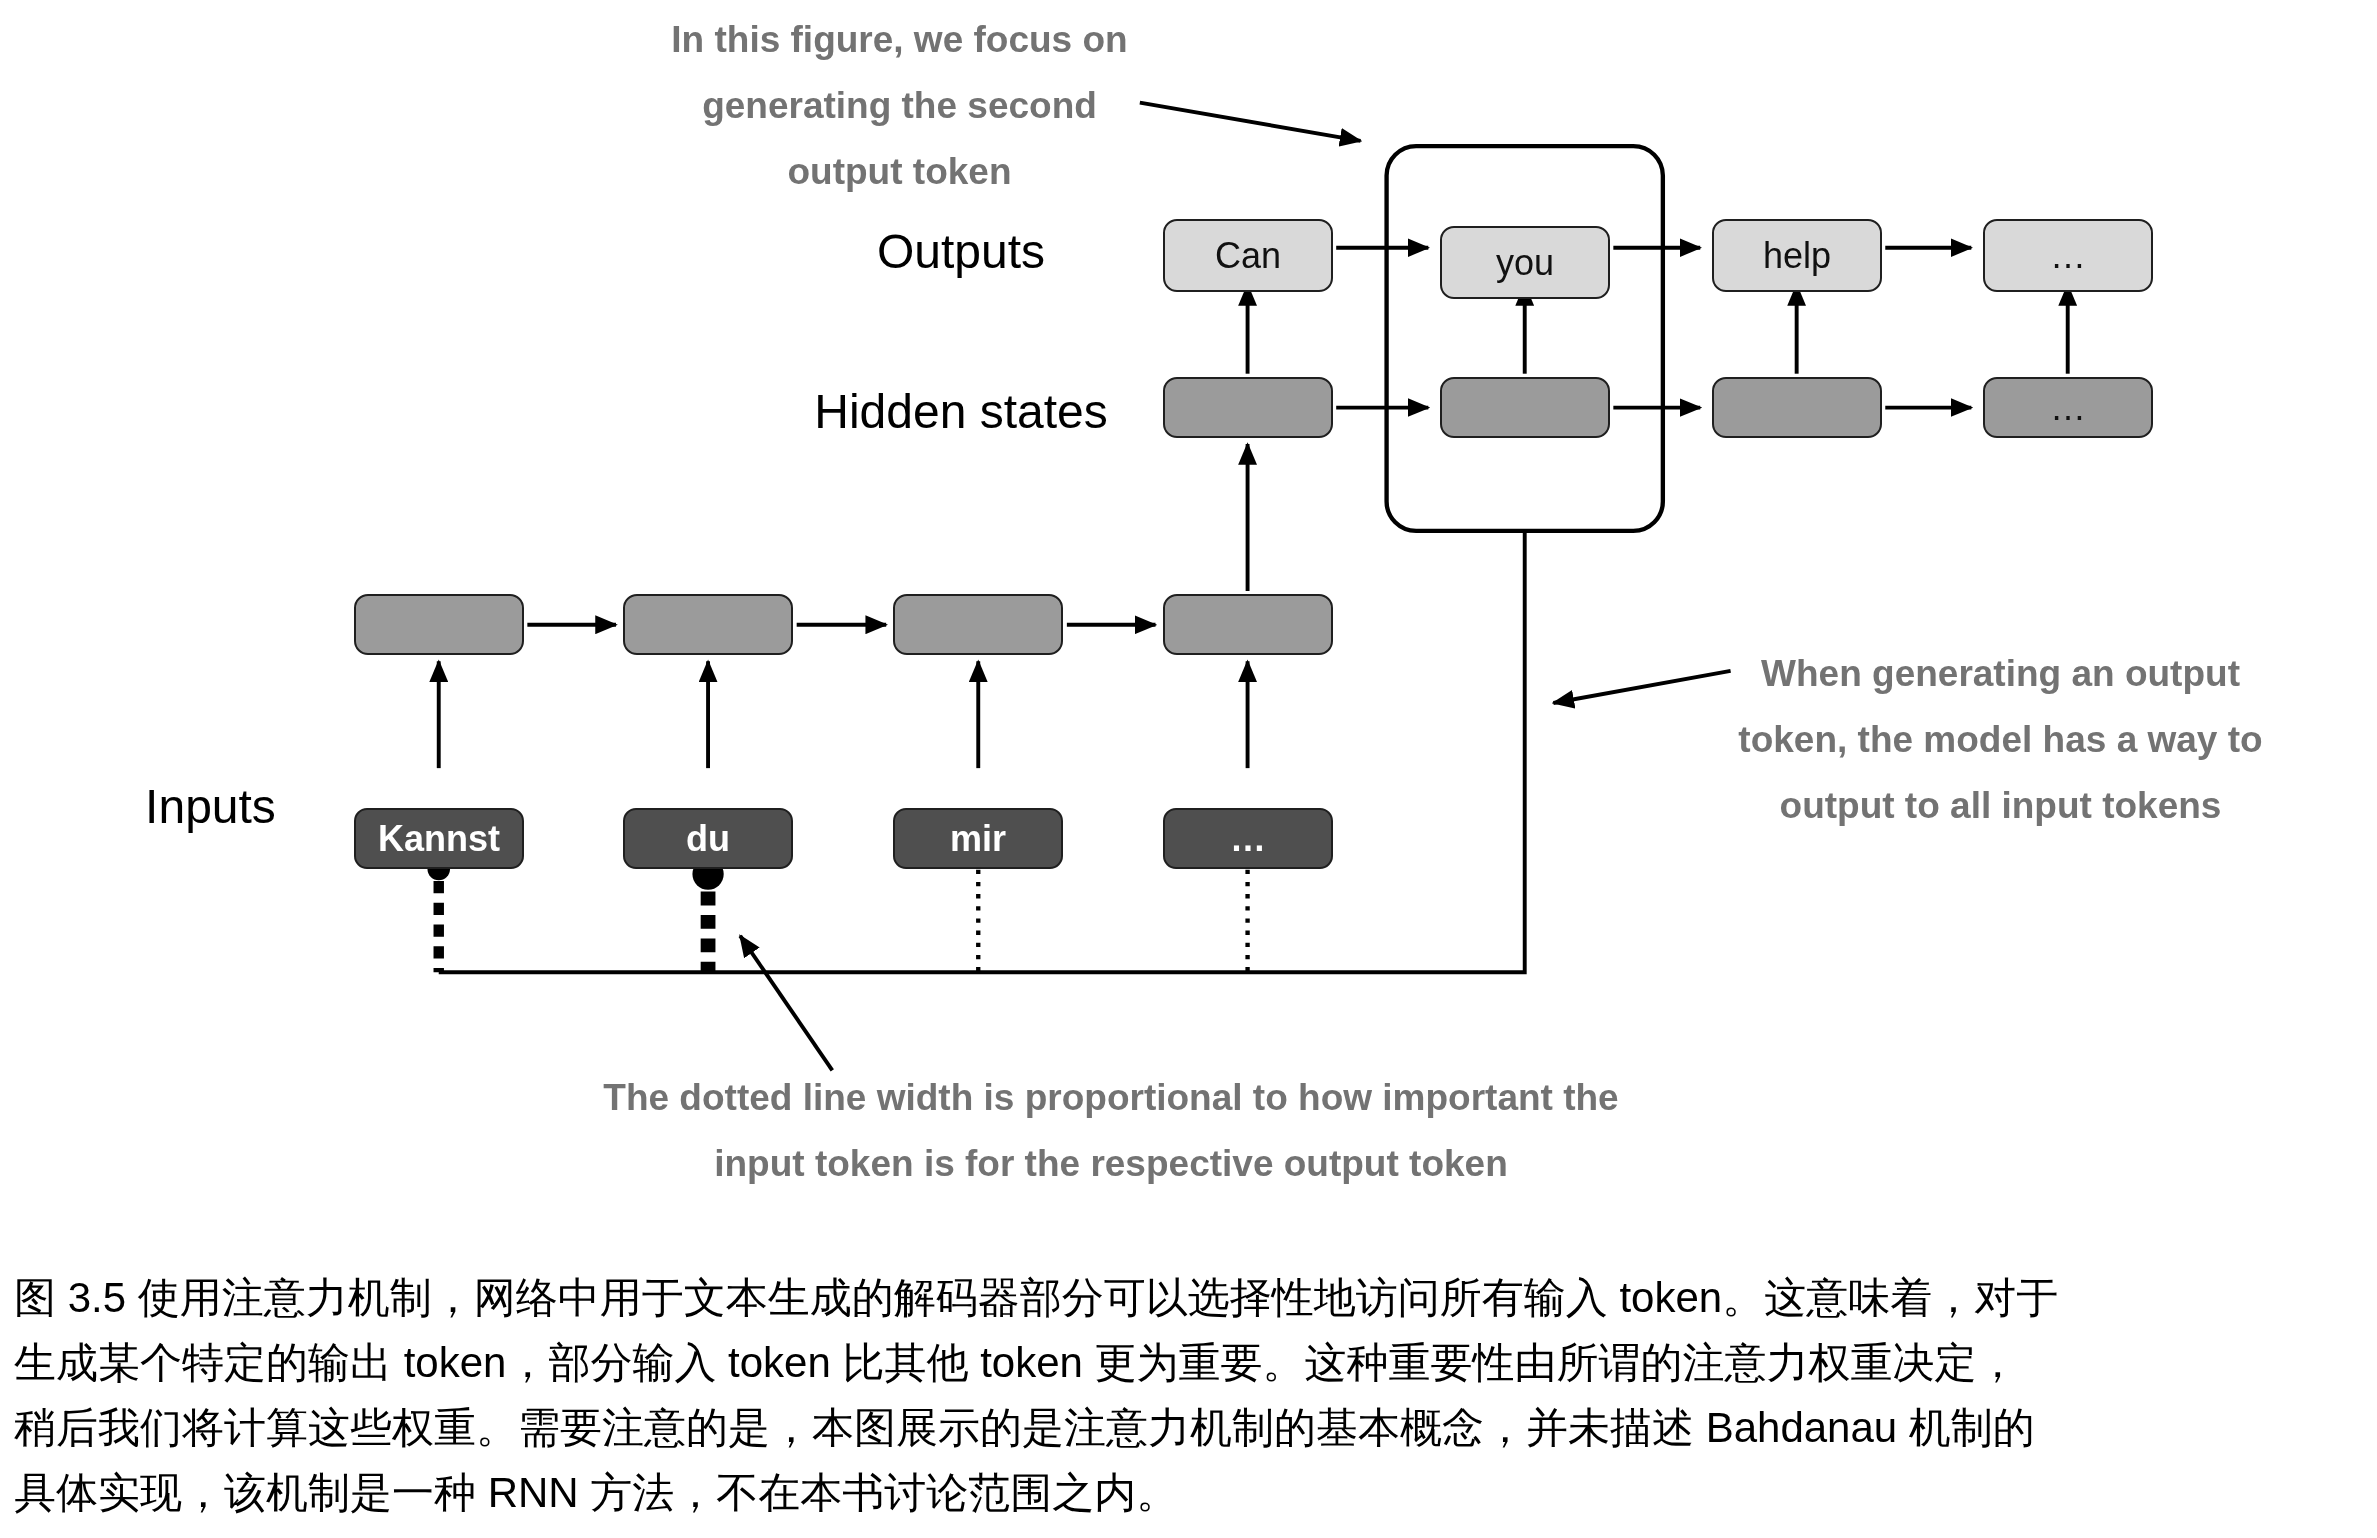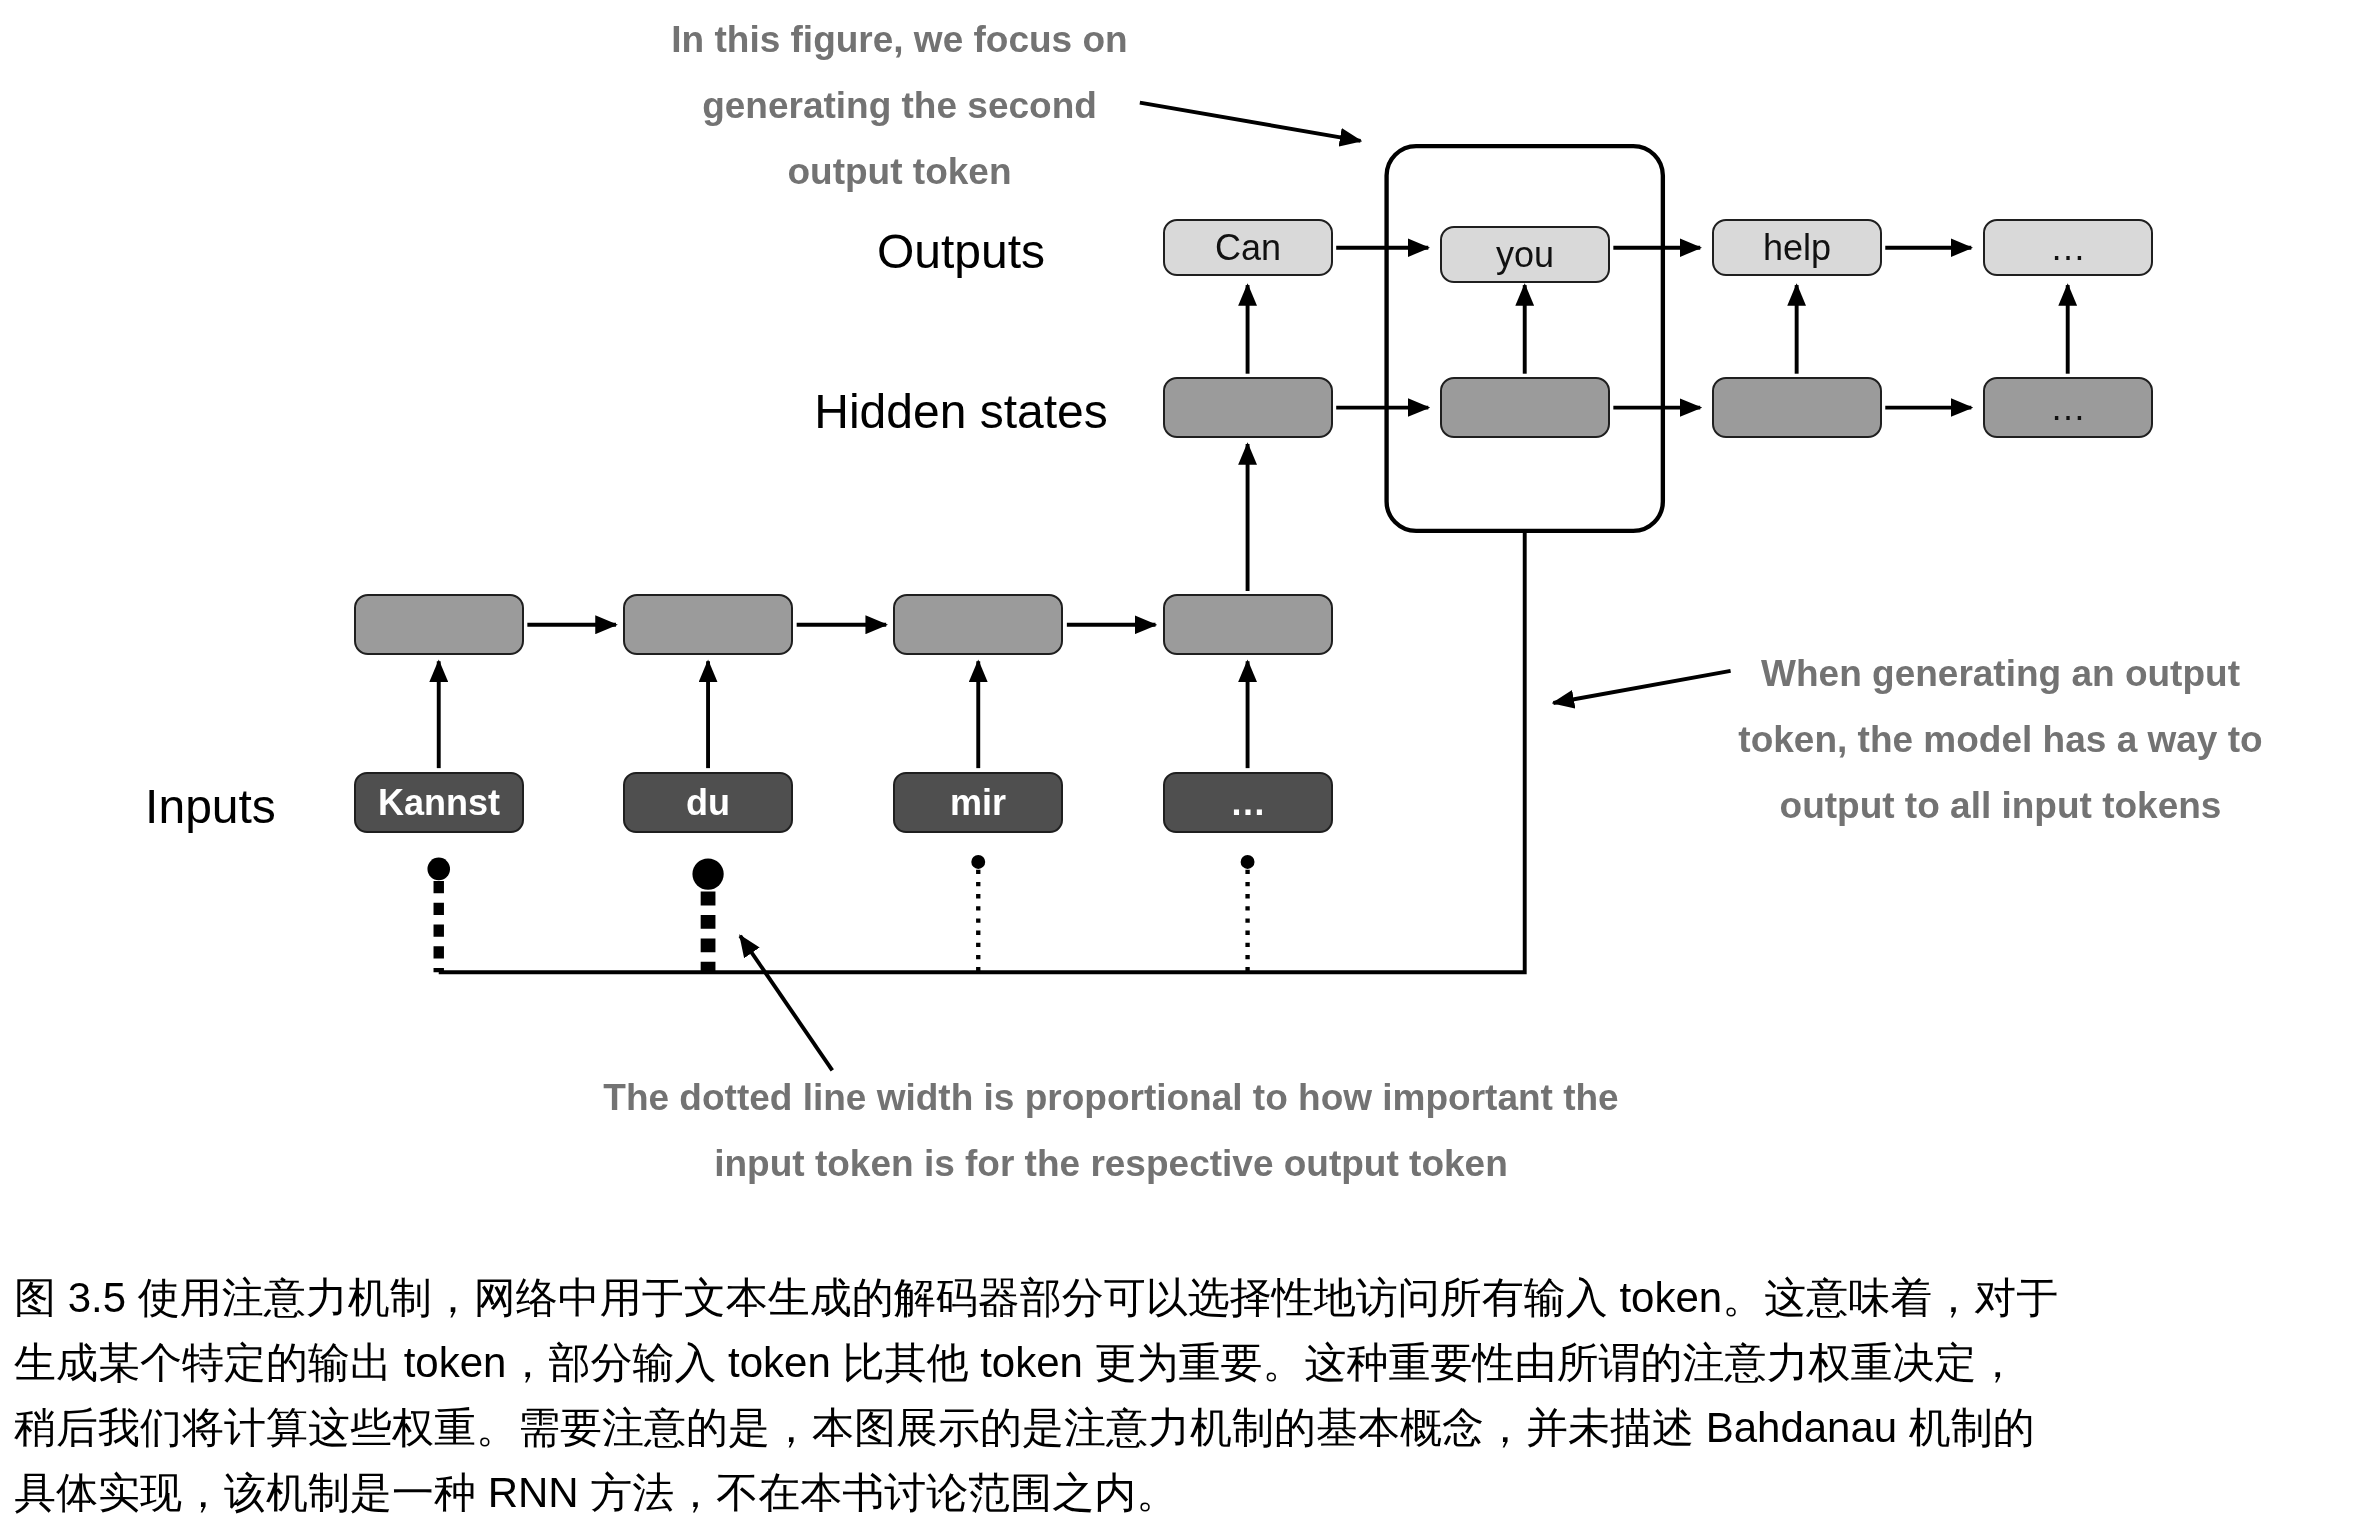--- a/index.html
+++ b/index.html
@@ -7,23 +7,23 @@
     position:relative;width:2377px;height:1538px;background:#ffffff;
     font-family:"Liberation Sans","DejaVu Sans",sans-serif;overflow:hidden;
   }
   svg.layer{position:absolute;left:0;top:0;width:2377px;height:1538px;}
   .box{
     position:absolute;width:170px;height:61px;box-sizing:border-box;
     border:2.6px solid #1f1f1f;border-radius:14px;
     display:flex;align-items:center;justify-content:center;
     font-size:36px;color:#111;
   }
-  .out{height:57px;background:#d9d9d9;}
+  .out{height:73px;background:#d9d9d9;}
   .hid{background:#9b9b9b;}
-  .inp{background:#4f4f4f;color:#ffffff;font-weight:bold;border-radius:13px;}
+  .inp{background:#4f4f4f;color:#ffffff;font-weight:bold;border-radius:13px;margin-top:36px;}
   .rowlabel{
     position:absolute;font-size:48px;color:#000;text-align:center;white-space:nowrap;
   }
   .annot{
     position:absolute;font-weight:bold;font-size:37px;line-height:66px;
     color:#737373;text-align:center;
   }
   .caption{
     position:absolute;left:14px;top:1265px;font-size:42px;line-height:65px;color:#000;
   }

